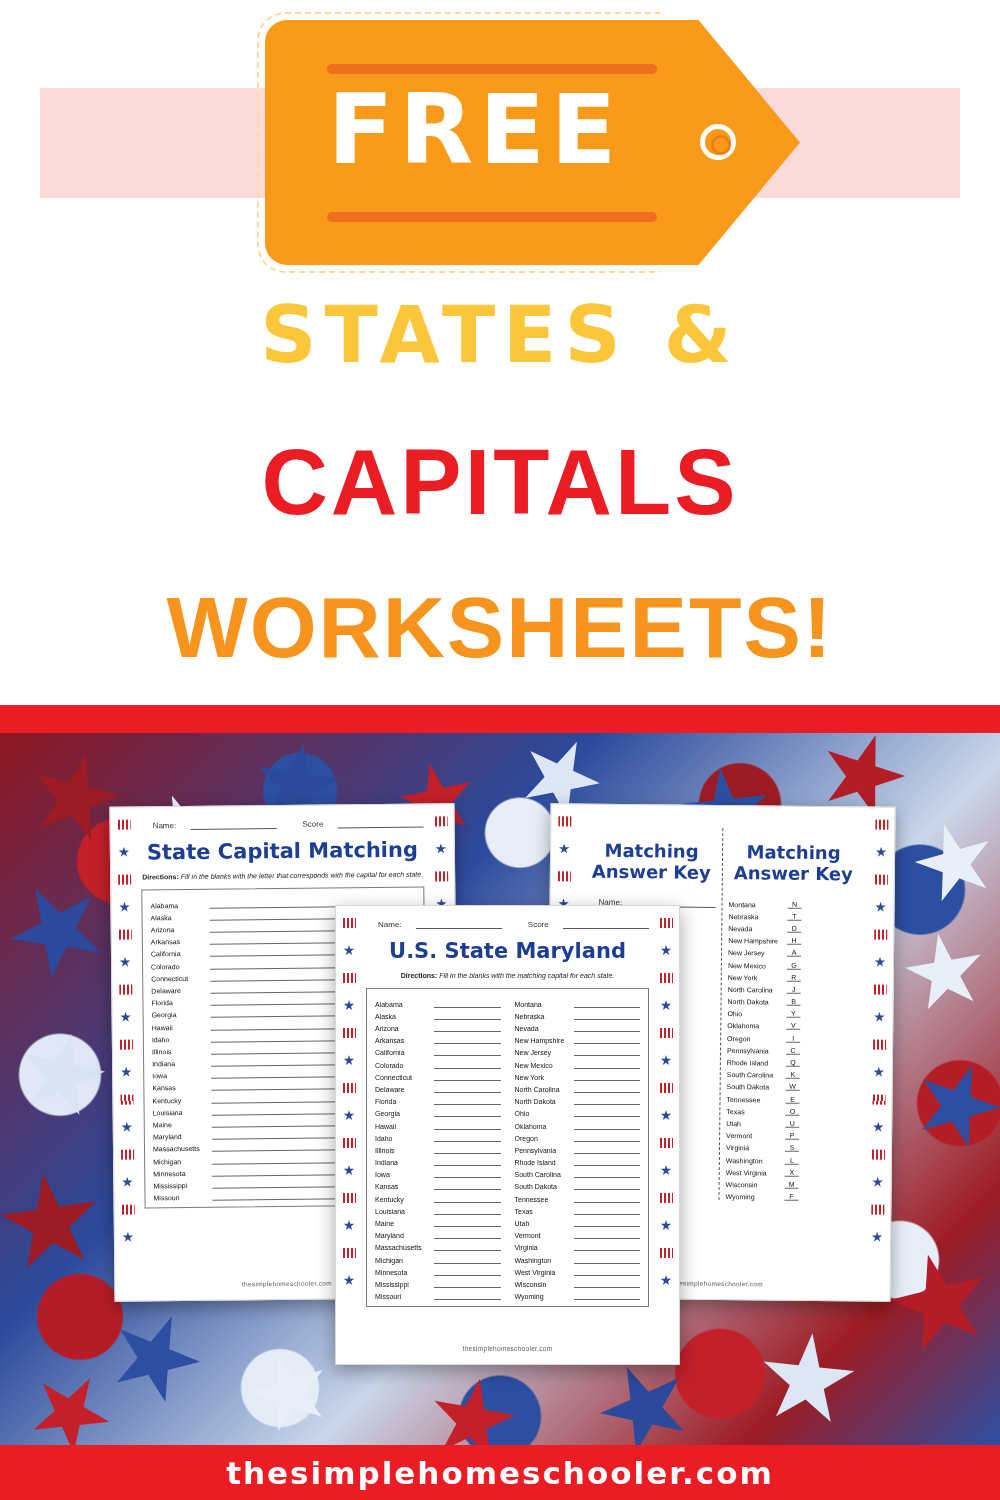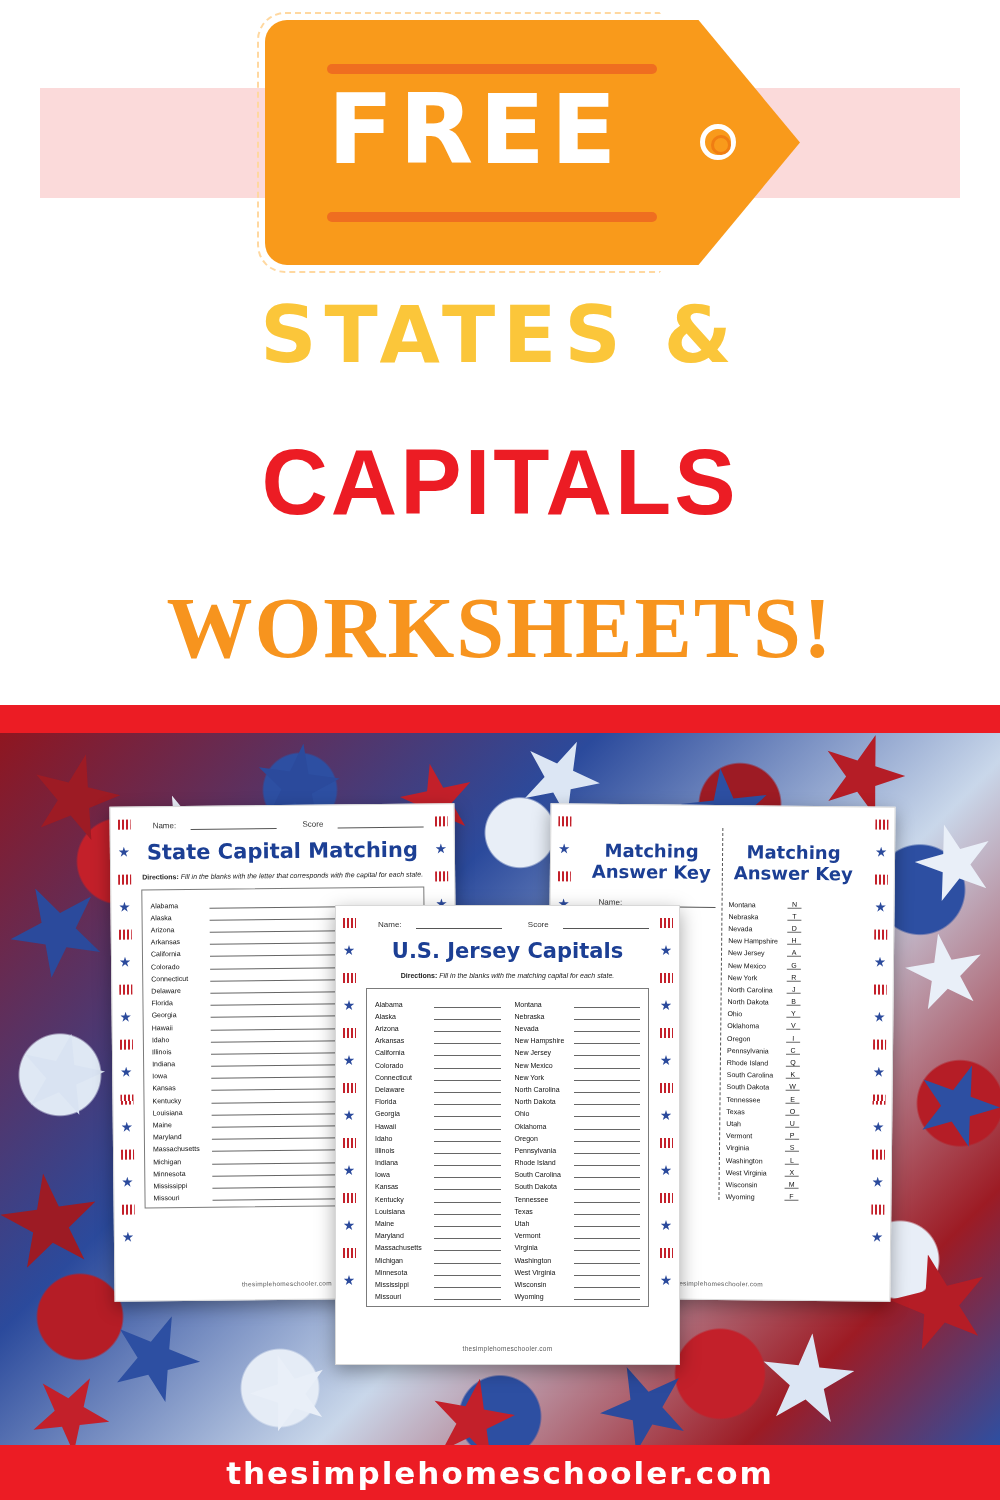--- a/index.html
+++ b/index.html
@@ -65,21 +65,21 @@
   .hl-states {
     top: 290px; font-size: 78px; font-weight: bold; color: #fbc63a;
     letter-spacing: 8px; font-family: "DejaVu Sans", sans-serif;
   }
   .hl-capitals {
     top: 430px; font-size: 92px; font-weight: bold; color: #ec1c24;
     letter-spacing: 3px; font-family: Liberation Sans, sans-serif;
   }
   .hl-worksheets {
     top: 578px; font-size: 86px; font-weight: bold; color: #f7941e;
-    letter-spacing: 2px; font-family: Liberation Serif, serif;
+    letter-spacing: 2px; font-family: Liberation Sans, sans-serif;
   }
 
   .red-bar-top {
     position: absolute; left: 0; top: 705px; width: 1000px; height: 28px;
     background: #ec1c24;
   }
 
   
   .photo {
     position: absolute; left: 0; top: 733px; width: 1000px; height: 712px;
@@ -588,21 +588,21 @@
       <span class="fstar"></span>
     </div>
 
     <div class="sheet-inner">
       <div class="name-row">
         <span class="lbl">Name:</span>
         <span class="rule"></span>
         <span class="lbl">Score</span>
         <span class="rule"></span>
       </div>
-      <div class="sheet-title t-front">U.S. Jersey Capitals</div>
+      <div class="sheet-title t-front">U.S. State Maryland</div>
       <div class="directions">
         <b>Directions:</b><span> Fill in the blanks with the matching capital for each state.</span>
       </div>
       <div class="list-box">
         <div class="cols">
           <div class="col" id="front-col1">
               <div class="entry">
                 <span class="st">Alabama</span>
                 <span class="blank"></span>
               </div>

